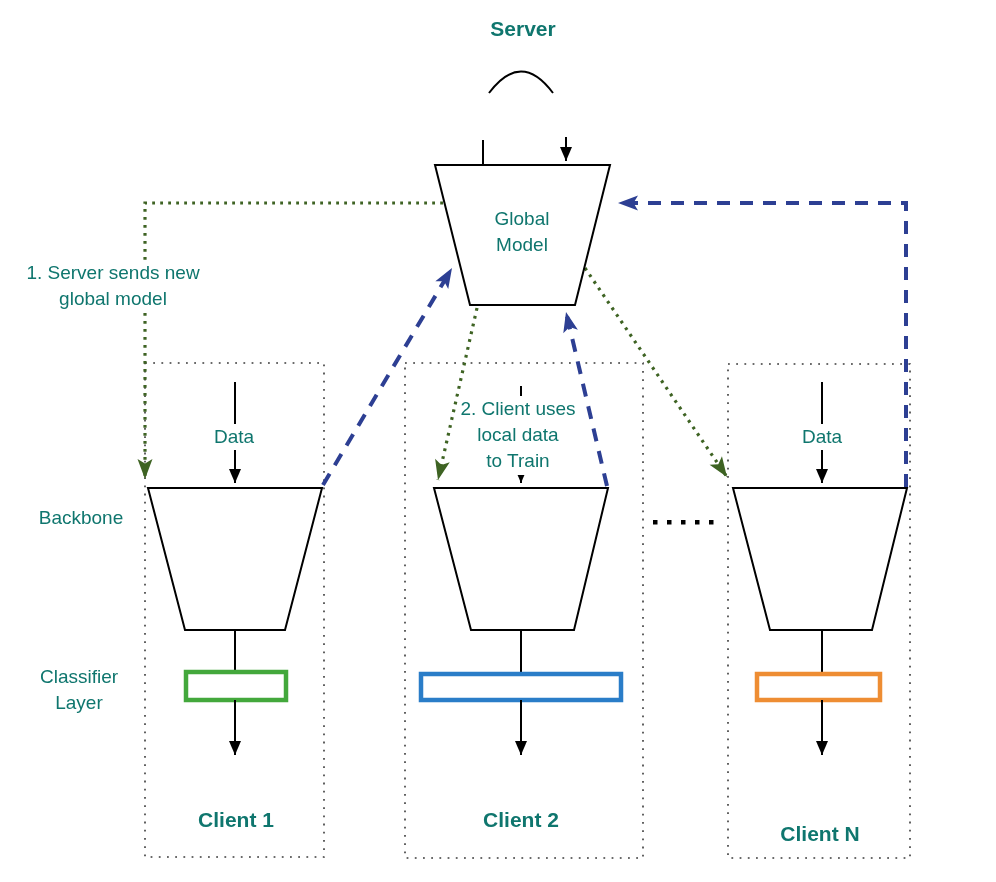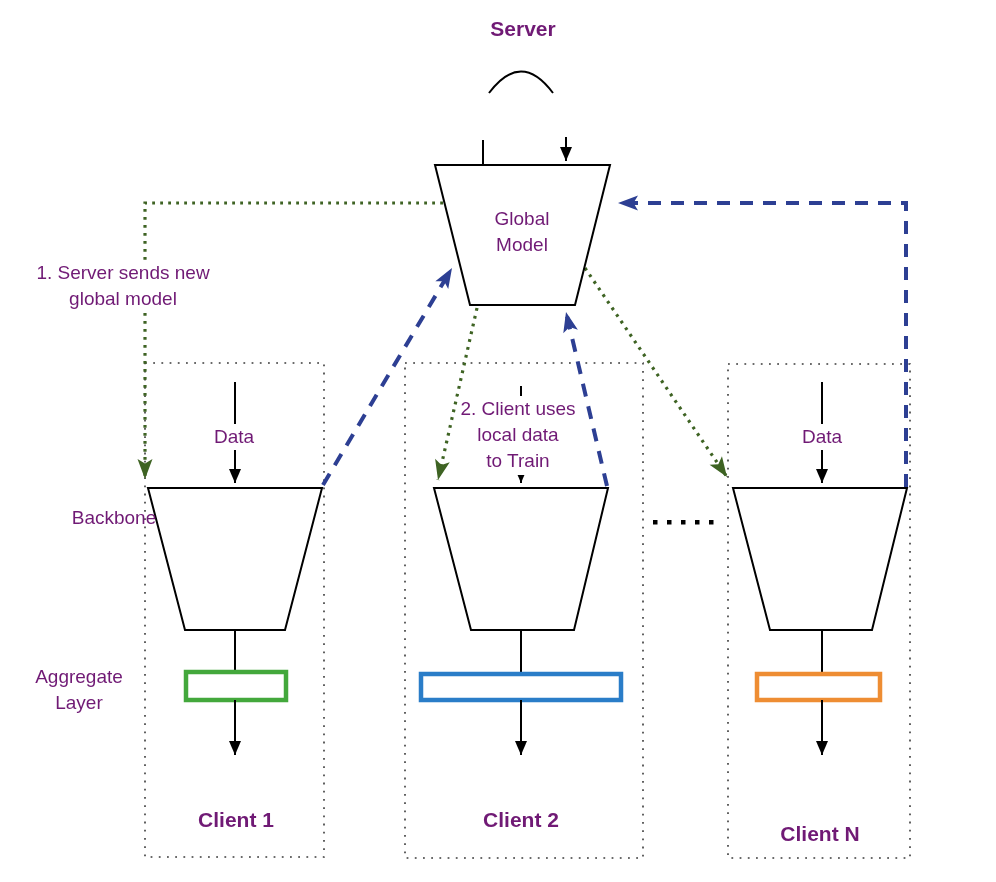--- a/index.html
+++ b/index.html
@@ -12,21 +12,21 @@
     overflow: hidden;
   }
   .canvas svg { position: absolute; left: 0; top: 0; }
   .lbl {
     position: absolute;
     transform: translateX(-50%);
     text-align: center;
     white-space: pre-line;
     font-size: 19px;
     line-height: 1.38;
-    color: #701a75;
+    color: #0f766e;
     background: #ffffff;
     padding: 0 2px;
   }
   .lbl.bold { font-weight: bold; font-size: 21px; }
   .lbl.nobg { background: transparent; }
 </style>
 </head>
 <body>
 
 <div class="canvas">
@@ -88,35 +88,35 @@
       <rect x="709" y="520" width="4.5" height="4.5"></rect>
     </g>
   </svg>
 
   <div class="lbl bold nobg" style="left:523px; top:15px;">Server</div>
 
 
   <div class="lbl nobg" style="left:522px; top:206px;">Global
 Model</div>
 
-  <div class="lbl" style="left:123px; top:260px;">1. Server sends new
+  <div class="lbl" style="left:113px; top:260px;">1. Server sends new
 global model</div>
 
 
   <div class="lbl" style="left:518px; top:396px;">2. Client uses
 local data
 to Train</div>
 
   <div class="lbl" style="left:234px; top:424px;">Data</div>
 
   <div class="lbl" style="left:822px; top:424px;">Data</div>
 
-  <div class="lbl nobg" style="left:81px; top:505px;margin-left:33px;">Backbone</div>
+  <div class="lbl nobg" style="left:81px; top:505px;">Backbone</div>
 
-  <div class="lbl nobg" style="left:79px; top:664px;">Aggregate
+  <div class="lbl nobg" style="left:79px; top:664px;">Classifier
 Layer</div>
 
   <div class="lbl bold nobg" style="left:236px; top:806px;">Client 1</div>
 
   <div class="lbl bold nobg" style="left:521px; top:806px;">Client 2</div>
 
   <div class="lbl bold nobg" style="left:820px; top:806px;margin-top:14px;">Client N</div>
 
 </div>
 

